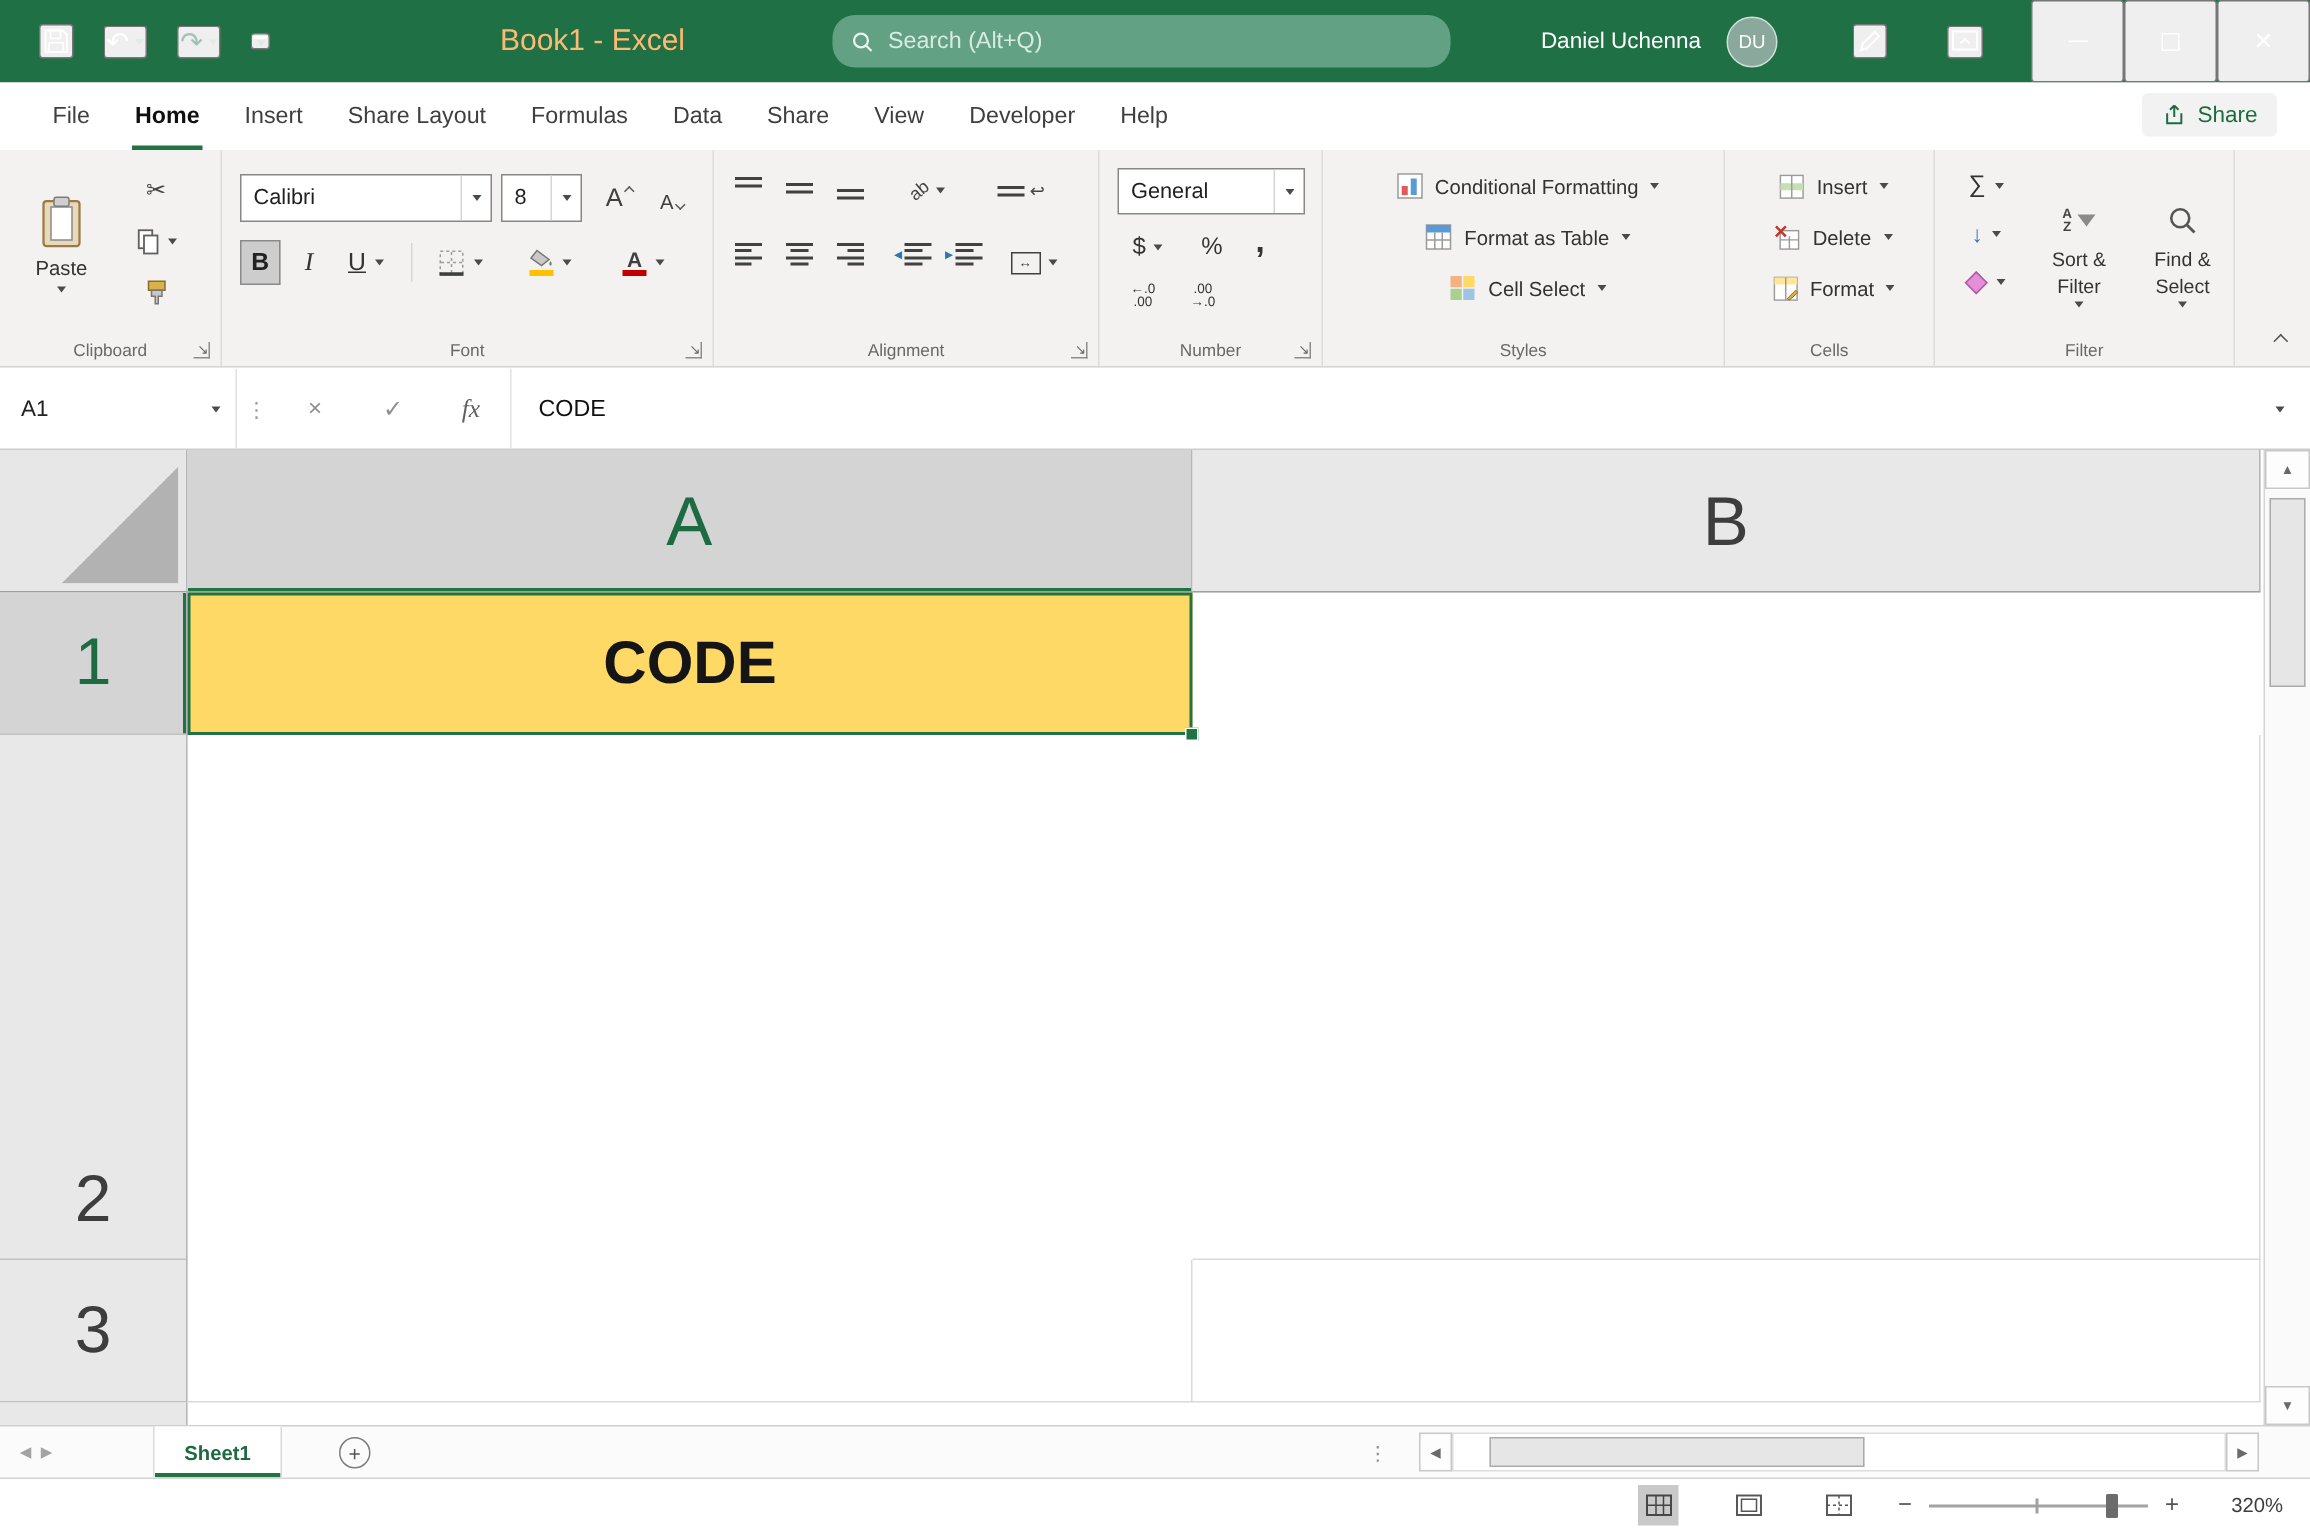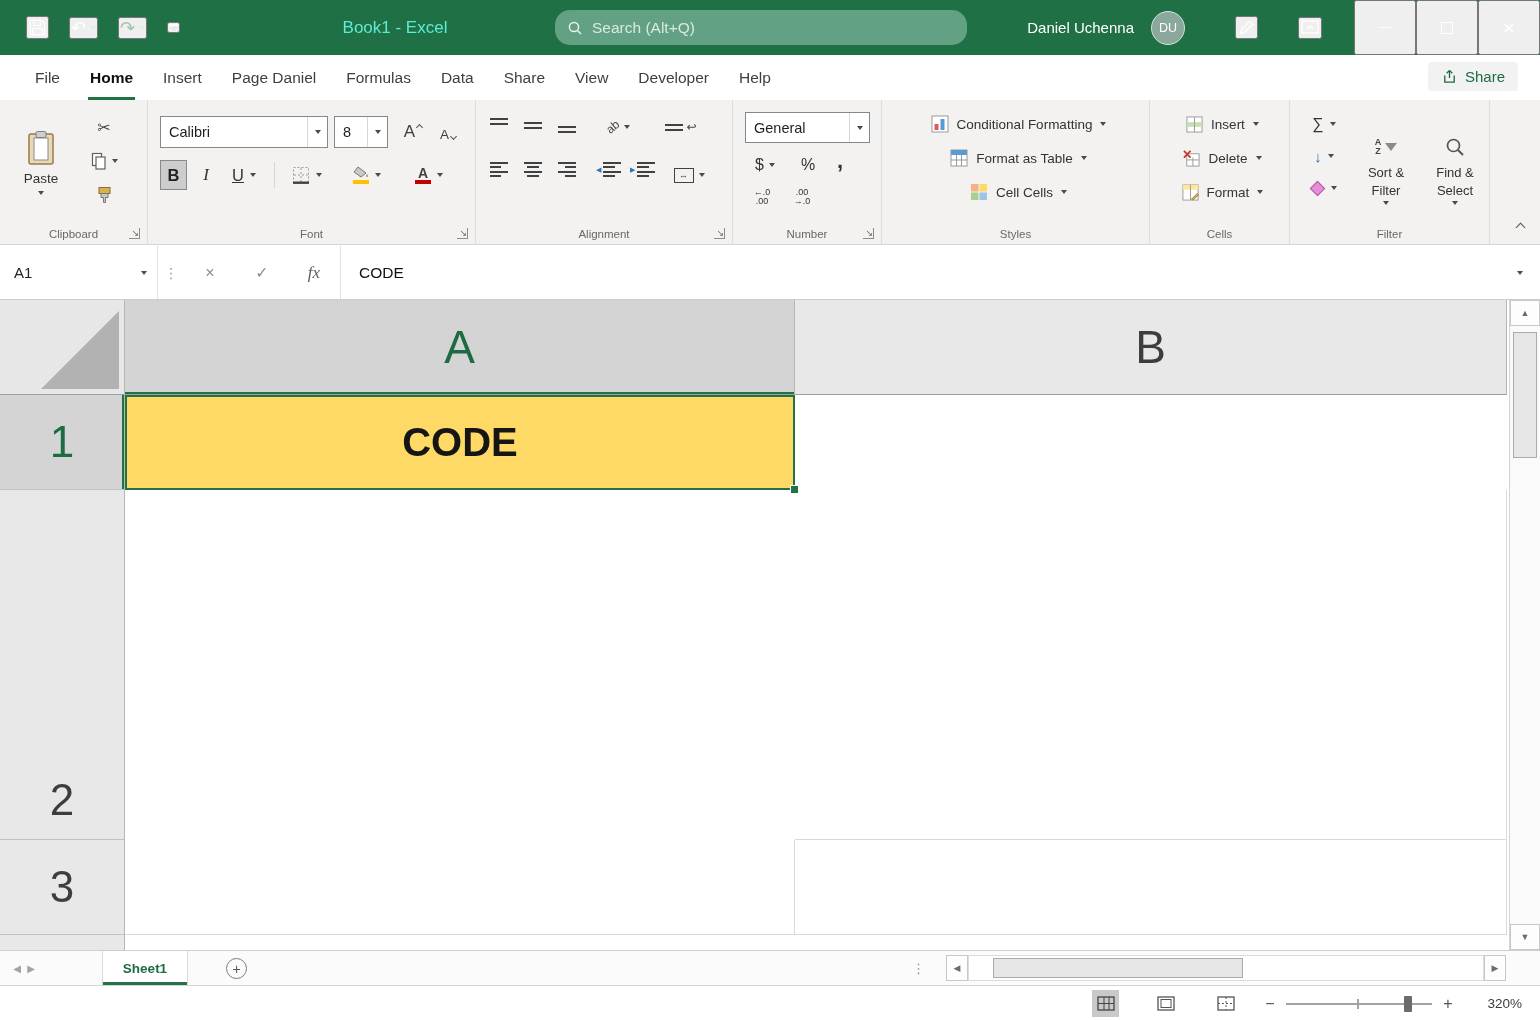--- a/index.html
+++ b/index.html
@@ -13,21 +13,21 @@
 
   
   #titlebar{position:absolute;top:0;left:0;width:1540px;height:55px;background:#1f7145;color:#fff}
   #titlebar .qat{position:absolute;left:26px;top:0;height:55px;display:flex;align-items:center;gap:20px}
   .qbtn{display:flex;align-items:center;gap:4px;cursor:default}
   .qbtn .g{font-size:18px;line-height:1;color:#fff}
   .qbtn.dim .g{color:#9fc4b1}
   .mini-dd{width:0;height:0;border-left:3px solid transparent;border-right:3px solid transparent;border-top:4px solid #dfece5}
   .cust{display:flex;flex-direction:column;align-items:center;gap:1px}
   .cust .bar{width:9px;height:1.5px;background:#fff}
-  #wbtitle{position:absolute;left:290px;top:0;width:210px;height:55px;display:flex;align-items:center;justify-content:center;font-size:17px;color:#5eead4}
+  #wbtitle{position:absolute;left:290px;top:0;width:210px;height:55px;display:flex;align-items:center;justify-content:center;font-size:20px;color:#fdba74}
   #searchbox{position:absolute;left:555px;top:10px;width:412px;height:35px;background:#62a184;border-radius:15px;display:flex;align-items:center;padding-left:12px;gap:9px}
   #searchbox input{background:transparent;border:none;outline:none;color:#fff;font-size:15.5px;width:330px;font-family:"Liberation Sans",sans-serif}
   #searchbox input::placeholder{color:#d9eae0}
   #userarea{position:absolute;right:355px;top:0;height:55px;display:flex;align-items:center;gap:17px}
   #username{font-size:15px;color:#fff}
   #avatar{width:34px;height:34px;border-radius:50%;background:#8aa89b;border:1px solid #cfe0d6;display:flex;align-items:center;justify-content:center;font-size:12.5px;color:#fff}
   #tbicons{position:absolute;right:218px;top:0;height:55px;display:flex;align-items:center;gap:40px}
   #winctrl{position:absolute;right:0;top:0;height:55px;display:flex}
   .wbtn{width:62px;height:55px;display:flex;align-items:center;justify-content:center}
   .minbar{width:13px;height:1.6px;background:#fff}
@@ -205,21 +205,21 @@
     <div class="tab">
         <span>File</span>
       </div>
     <div class="tab active">
         <span>Home</span>
       </div>
     <div class="tab">
         <span>Insert</span>
       </div>
     <div class="tab">
-        <span>Page Daniel</span>
+        <span>Share Layout</span>
       </div>
     <div class="tab">
         <span>Formulas</span>
       </div>
     <div class="tab">
         <span>Data</span>
       </div>
     <div class="tab">
         <span>Share</span>
       </div>
@@ -461,21 +461,21 @@
         <span class="icolbl">Format as Table</span>
         <span class="dd"></span>
       </button>
       <button class="rbtn stylerow" style="top:78px">
         <svg width="18" height="18" viewBox="0 0 18 18">
             <rect x="1" y="1" width="7.5" height="7.5" fill="#f4b183"></rect>
             <rect x="9.5" y="1" width="7.5" height="7.5" fill="#ffd966"></rect>
             <rect x="1" y="9.5" width="7.5" height="7.5" fill="#a9d18e"></rect>
             <rect x="9.5" y="9.5" width="7.5" height="7.5" fill="#9dc3e6"></rect>
           </svg>
-        <span class="icolbl">Cell Cells</span>
+        <span class="icolbl">Cell Select</span>
         <span class="dd"></span>
       </button>
       <span class="grouplabel">Styles</span>
     </div>
 
     <div class="group" style="left:1150px;width:140px">
       <button class="rbtn cellrow" style="top:10px">
         <svg width="17" height="17" viewBox="0 0 18 18">
             <rect x="1" y="1" width="16" height="16" fill="#fff" stroke="#9a9a9a"></rect>
             <rect x="1" y="6.5" width="16" height="5" fill="#c6e0b4"></rect>

